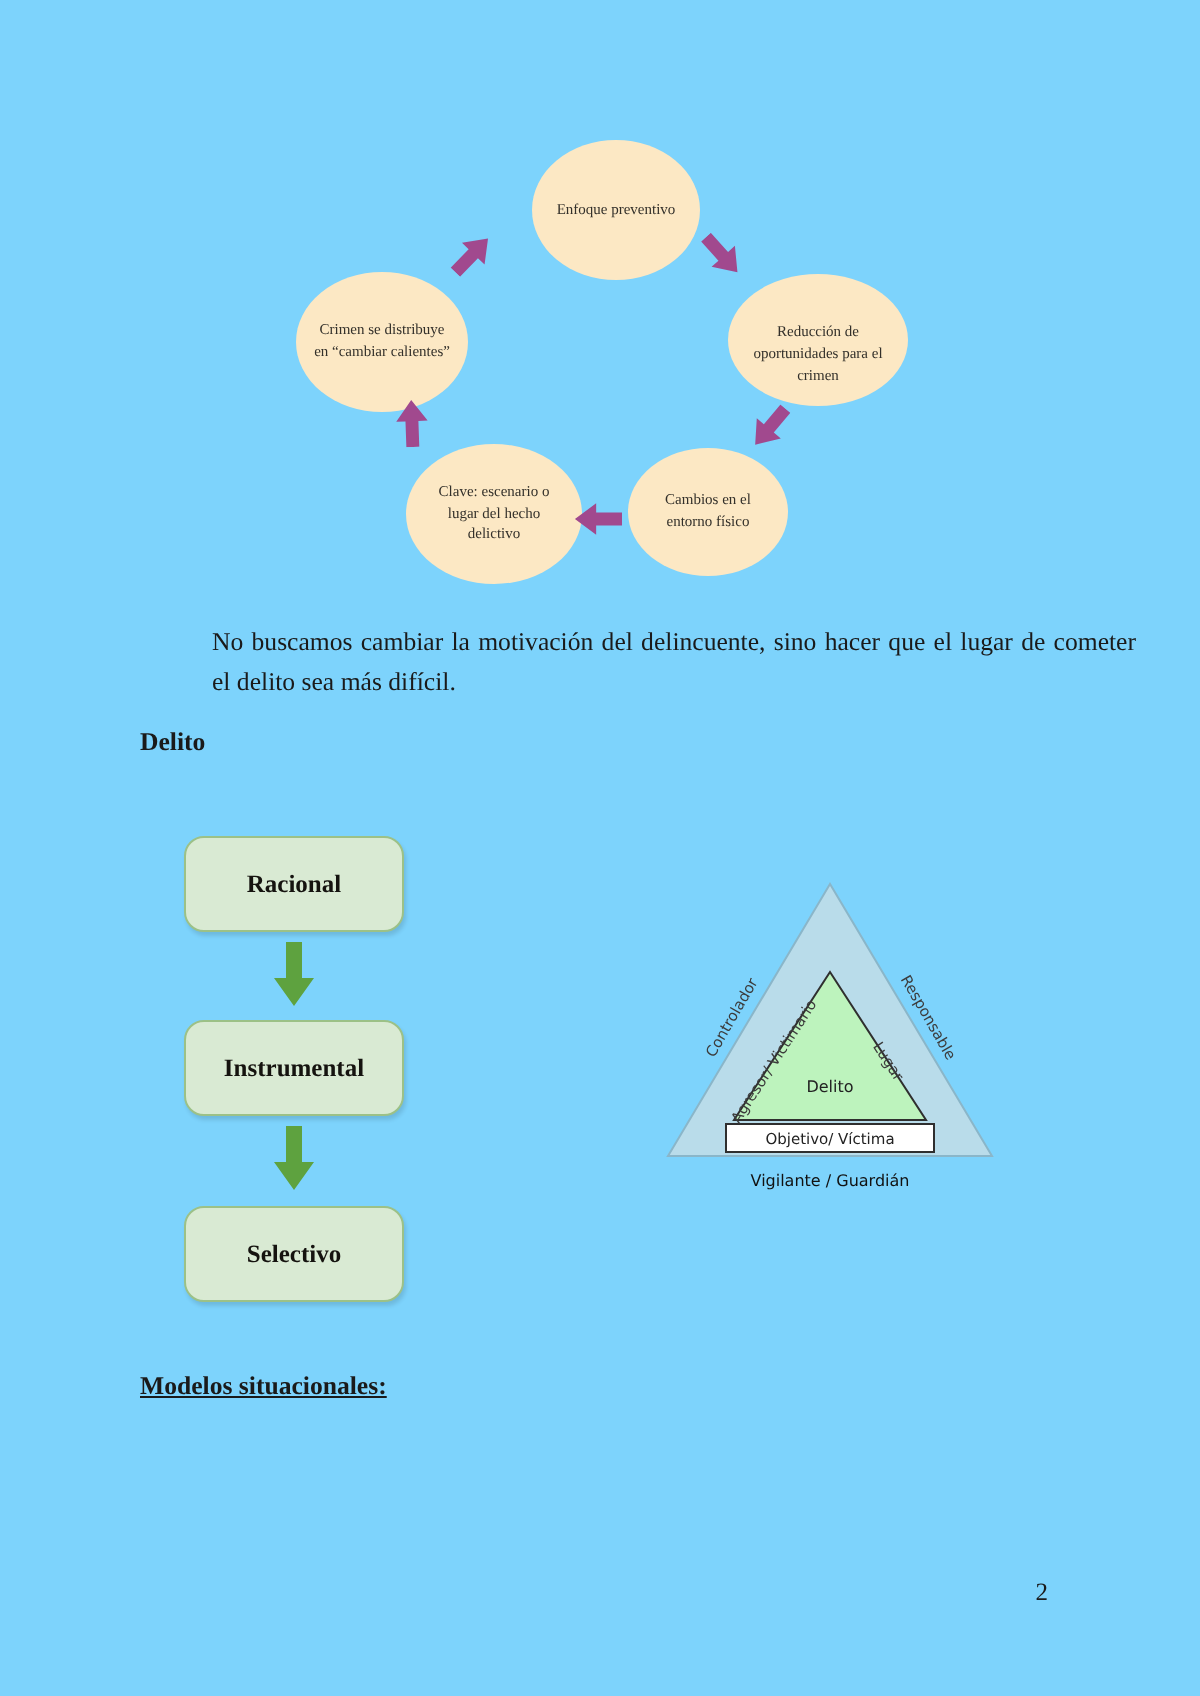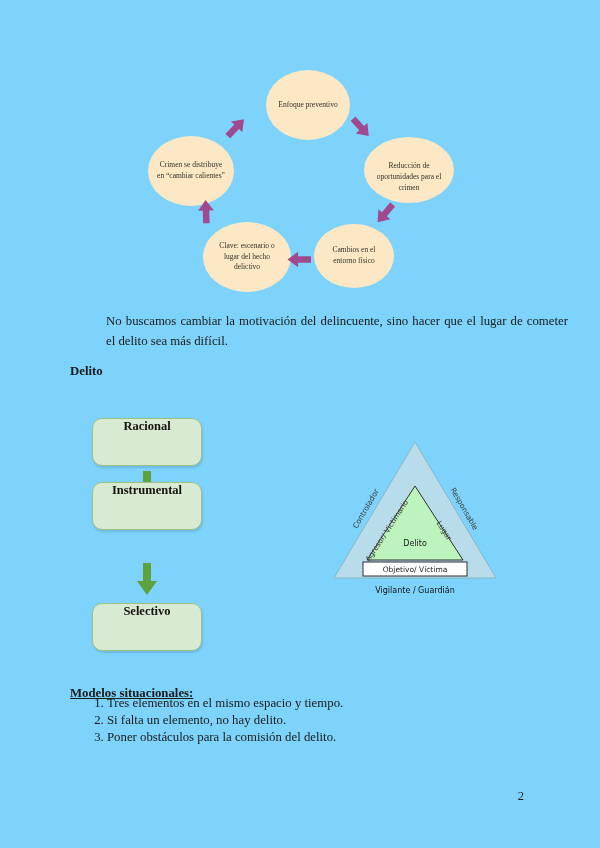--- a/index.html
+++ b/index.html
@@ -39,26 +39,26 @@
   }
   .h-delito {
     position: absolute; left: 70px; top: 364px;
     font-size: 12.8px; font-weight: bold;
   }
 
   
   .flow-box {
     position: absolute; left: 92px; width: 110px; height: 48px;
     background: #D9EAD3; border: 1px solid #9CC187; border-radius: 10px;
-    display: flex; justify-content: center;
+    display: flex; align-items: center; justify-content: center;
     font-weight: bold; font-size: 12.5px; color: #15130f;
     box-shadow: 1px 2px 2px rgba(0,0,0,0.12);
   }
   #fb0 { top: 418px; }
-  #fb1 { top: 482px; font-family: Liberation Serif, serif; }
+  #fb1 { top: 510px; font-family: Liberation Serif, serif; }
   #fb2 { top: 603px; }
   .flow-arrow { position: absolute; left: 137px; width: 20px; height: 32px; }
   .flow-arrow svg { display: block; width: 100%; height: 100%; }
   #fa0 { top: 471px; }
   #fa1 { top: 563px; }
 
   
   .triangle-wrap { position: absolute; left: 328px; top: 436px; width: 174px; height: 166px; }
   .tri-label  { font-family: "DejaVu Sans", sans-serif; font-size: 7.5px; fill: #3c3c3c; }
   .tri-center { font-family: "DejaVu Sans", sans-serif; font-size: 8px;   fill: #222; }
@@ -163,21 +163,16 @@
       <text class="tri-label" x="61" y="96" text-anchor="middle" transform="rotate(-57 61 96)">Agresor/ Victimario</text>
       <text class="tri-label" x="134" y="74" text-anchor="middle" transform="rotate(60 134 74)">Responsable</text>
       <text class="tri-label" x="114" y="96" text-anchor="middle" transform="rotate(57 114 96)">Lugar</text>
       <text class="tri-center" x="87" y="110" text-anchor="middle">Delito</text>
       <text class="tri-bar" x="87" y="136" text-anchor="middle">Objetivo/ Víctima</text>
       <text class="tri-below" x="87" y="157" text-anchor="middle">Vigilante / Guardián</text>
     </svg>
   </div>
 
   <div class="modelos-heading">Modelos situacionales:</div>
-  <ol class="modelos-list">
-    <li>Tres elementos en el mismo espacio y tiempo.</li>
-    <li>Si falta un elemento, no hay delito.</li>
-    <li>Poner obstáculos para la comisión del delito.</li>
-  </ol>
 
   <div class="page-number">2</div>
 
 </div>
 
 </body></html>

